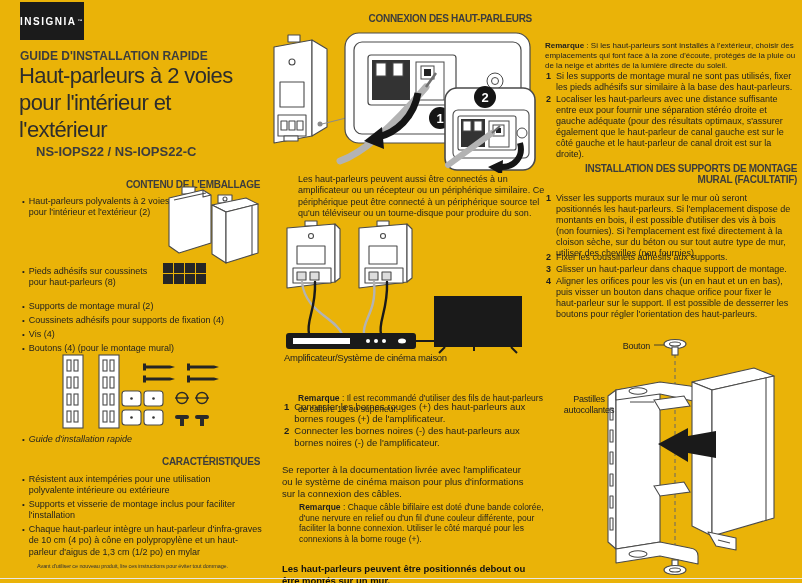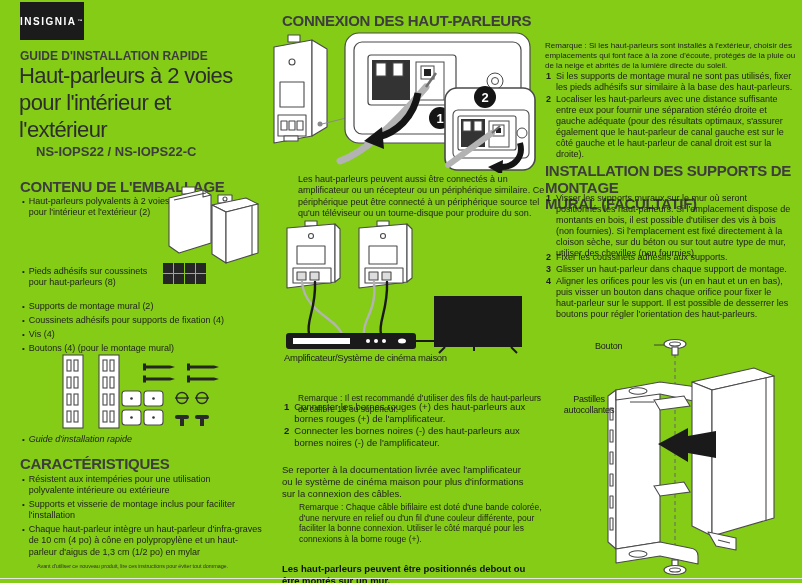--- a/index.html
+++ b/index.html
@@ -1,29 +1,29 @@
 <!DOCTYPE html>
 <html><head>
 <meta charset="utf-8">
 <style>
   html,body{margin:0;padding:0;background:#ffffff;}
-  .page{position:relative;width:802px;height:583px;background:#84cc16;overflow:hidden;
+  .page{position:relative;width:802px;height:583px;background:#eab308;overflow:hidden;
         font-family:"Liberation Sans",sans-serif;color:#1f1f1f;}
   .abs{position:absolute;}
   .kicker{font-weight:bold;font-size:12px;color:#3d3d3d;letter-spacing:0;}
   .title{font-size:22px;font-weight:400;line-height:1.22;color:#2d2d2d;letter-spacing:-0.6px;white-space:pre-line;}
   .model{font-weight:bold;font-size:13px;color:#3d3d3d;}
-  .h1{font-weight:bold;font-size:15px;color:#3d3d3d;letter-spacing:-0.3px;white-space:pre-line;line-height:1.1;}
+  .h1{font-weight:bold;font-size:10px;color:#3d3d3d;letter-spacing:-0.3px;white-space:pre-line;line-height:1.1;text-align:right;}
   .body{font-size:9px;line-height:1.25;}
   .brow{display:flex;gap:4px;font-size:9px;line-height:1.25;}
   .brow .blt{flex:0 0 auto;font-size:8px;line-height:1.45;}
   .step{display:flex;gap:5px;line-height:1.22;}
   .step b{flex:0 0 auto;}
   .note{line-height:1.25;}
-  .note b{font-weight:normal;}
+  .note b{font-weight:bold;}
   .standout{font-weight:bold;font-size:9.5px;line-height:1.3;color:#111;}
   .caption{font-size:9.5px;letter-spacing:-0.3px;color:#222;}
   .footnote{font-size:5.5px;color:#333;text-align:center;letter-spacing:-0.1px;}
   .logo{background:#1b1b1b;color:#fff;display:flex;align-items:center;justify-content:center;
         font-size:10px;letter-spacing:1.5px;font-weight:bold;}
   .logo sup{font-size:5px;margin-left:1px;}
   .smlabel{font-size:9px;color:#222;letter-spacing:-0.2px;line-height:1.2;white-space:pre-line;}
   .padgrid{display:grid;grid-template-columns:repeat(4,9.5px);grid-template-rows:repeat(2,9.5px);gap:1.5px;}
   .padgrid div{background:#262626;}
   svg{display:block;}
@@ -389,18 +389,18 @@
     </g>
 
     <polygon points="100,108 130,92 130,100 158,95 158,122 130,117 130,126" fill="#1a1a1a"></polygon>
 
     <g stroke="#4a4a4a" stroke-width="1.1" fill="#fff">
       <rect x="114" y="224" width="6" height="8"></rect>
       <ellipse cx="117" cy="234" rx="11" ry="4.5"></ellipse>
       <ellipse cx="117" cy="234" rx="5.5" ry="2"></ellipse>
     </g>
   </svg>
-  <div class="abs smlabel" style="left:595px;top:341px;width:55px;text-align:left;">Bouton</div>
+  <div class="abs smlabel" style="left:595px;top:341px;width:55px;text-align:right;">Bouton</div>
   <div class="abs smlabel" style="left:550px;top:394px;width:78px;text-align:center;">Pastilles
 autocollantes</div>
 
   <div class="abs hairline" style="left:0;top:578px;width:802px;"></div>
 </div>
 
 </body></html>

